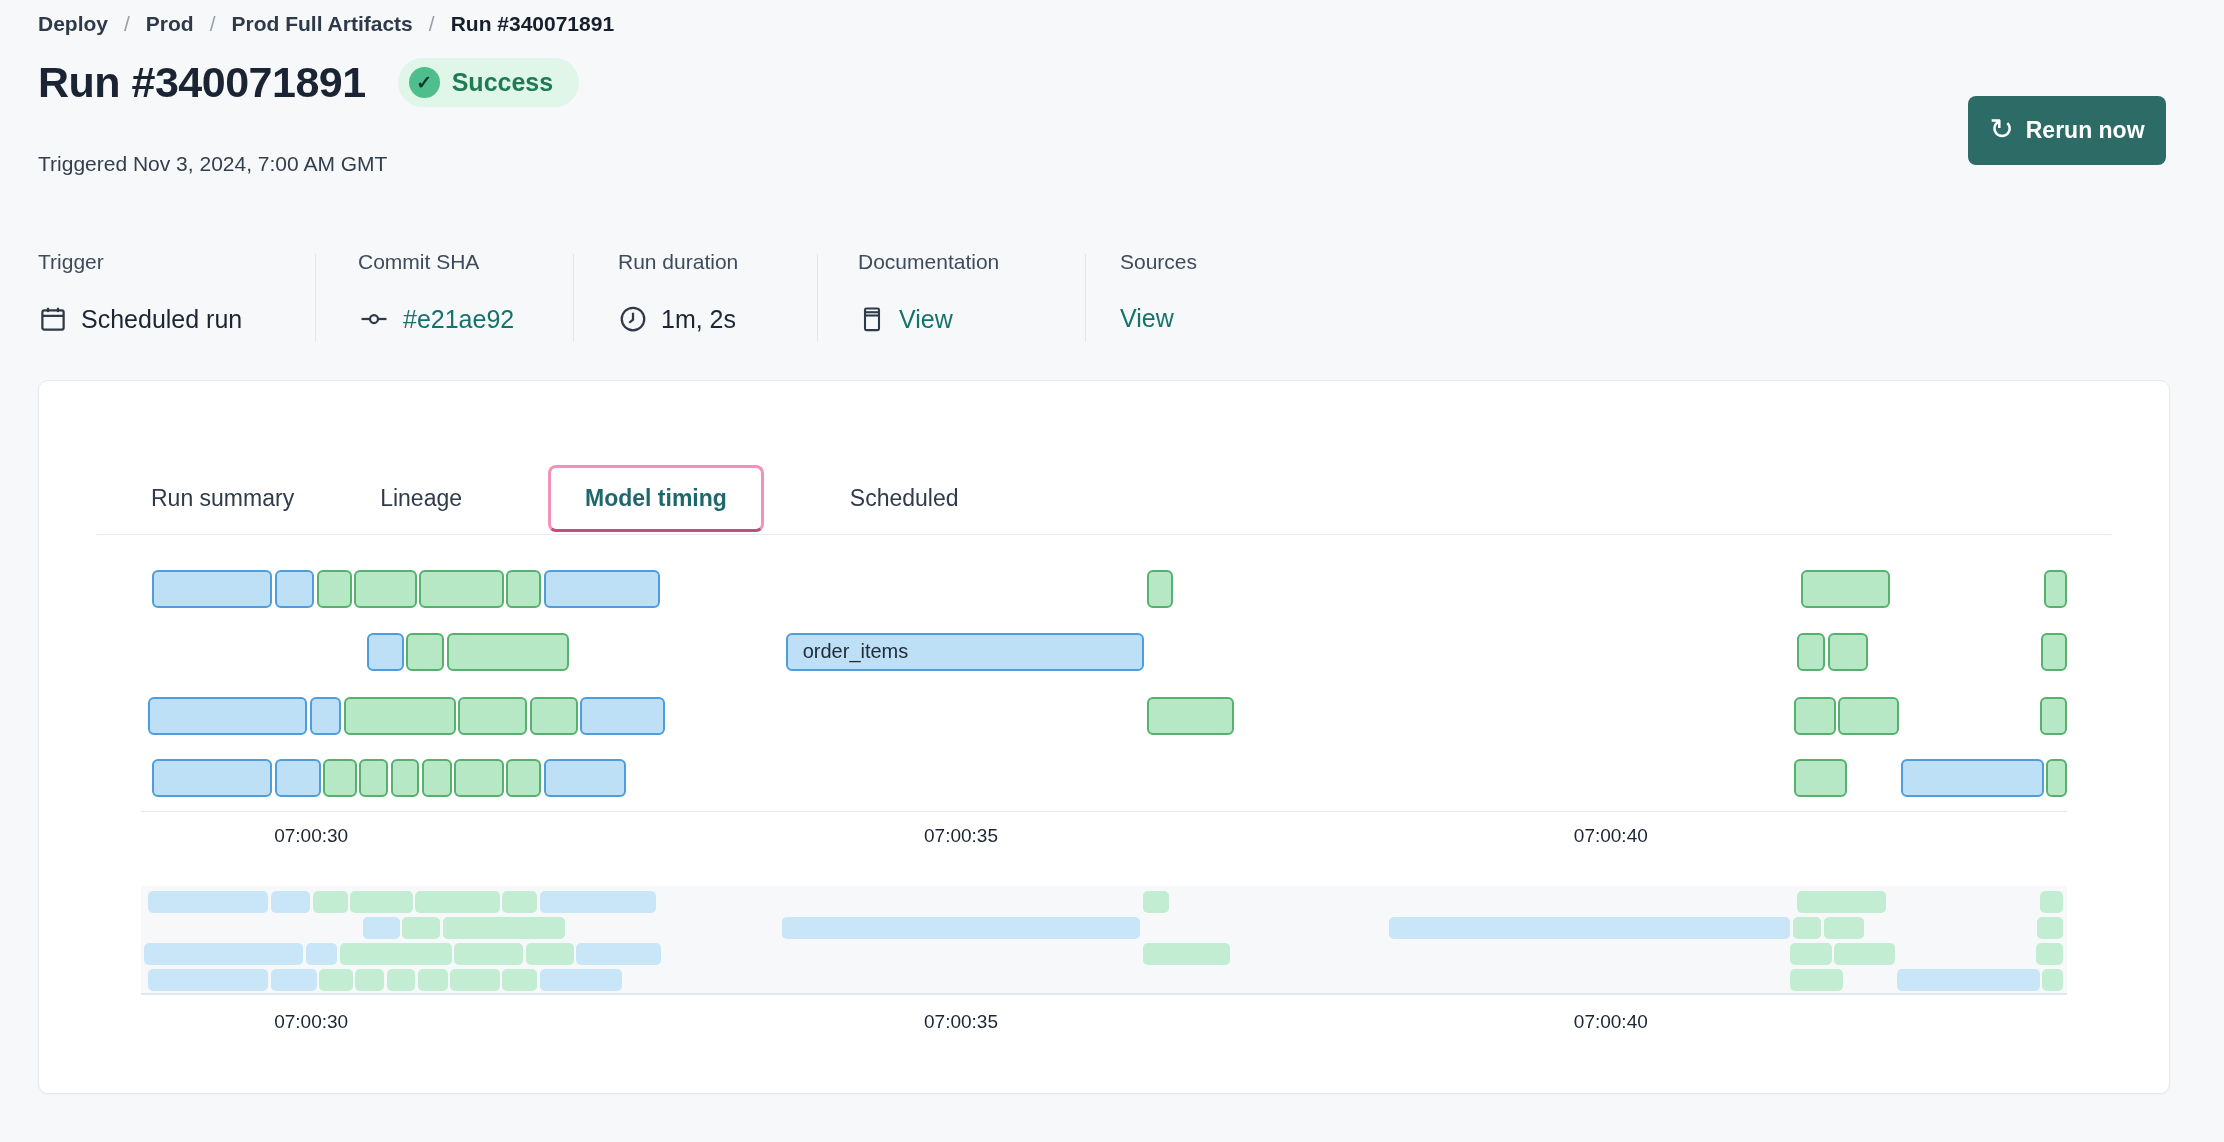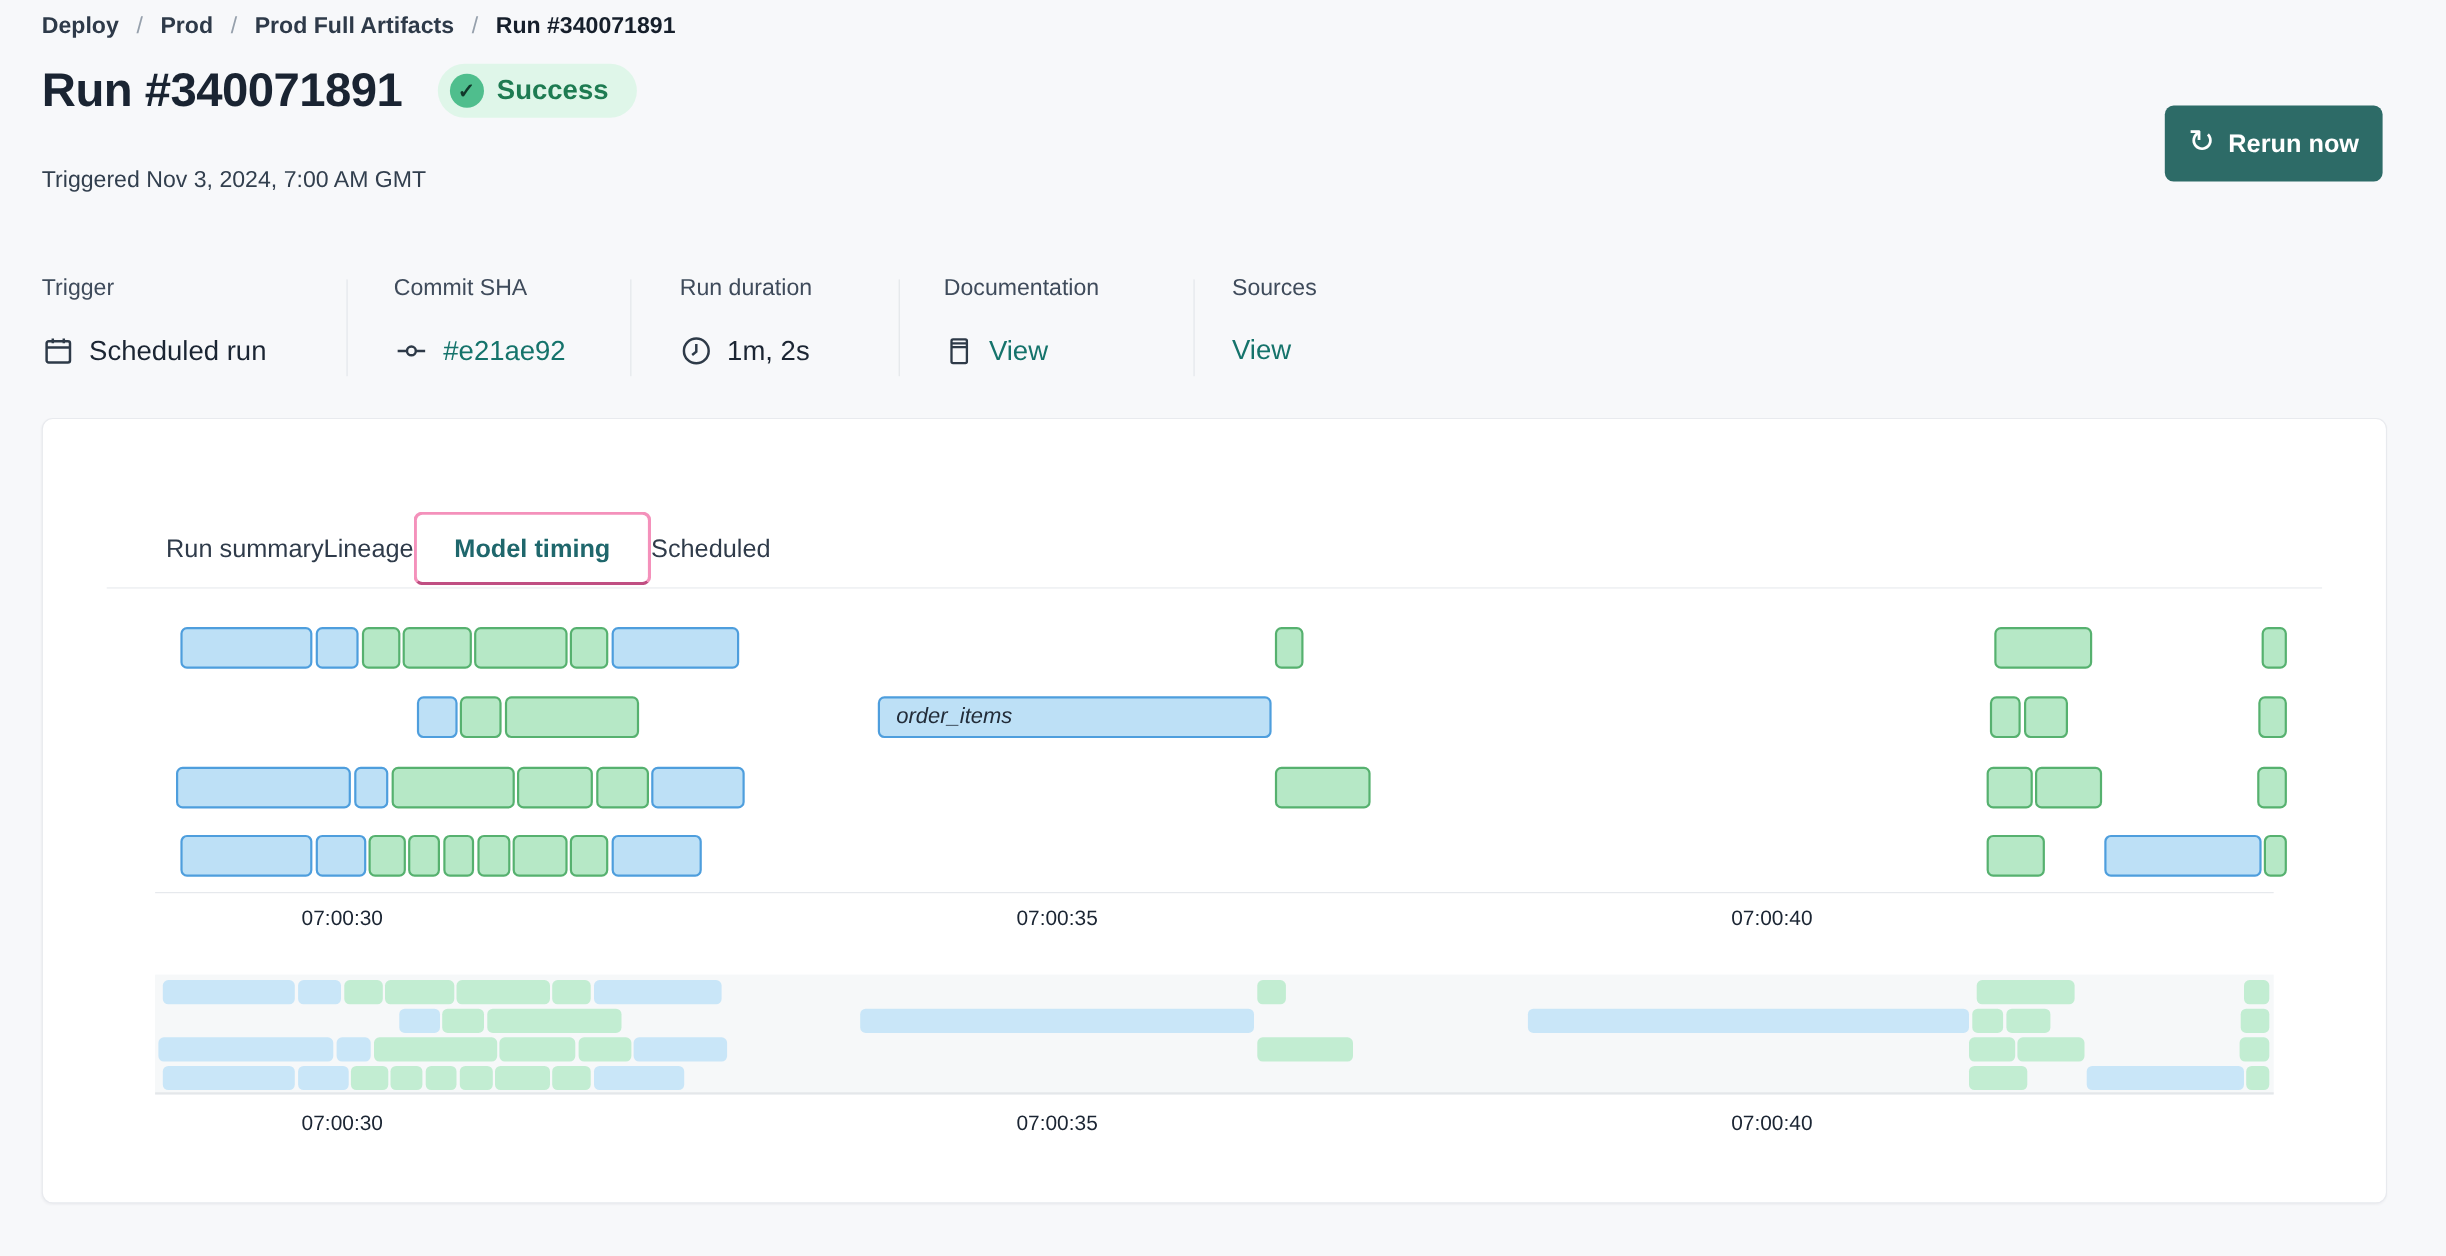--- a/index.html
+++ b/index.html
@@ -33,29 +33,29 @@
   .meta-col{position:absolute;top:250px;}
   .meta-label{font-size:21px;color:#3F4B5B;margin-bottom:30px;}
   .meta-value{display:flex;align-items:center;gap:13px;font-size:25px;color:#1B2533;}
   .meta-value svg{flex:0 0 auto;}
   .meta-value.link, .link{color:#15736B;cursor:pointer;}
   .vdiv{position:absolute;top:254px;width:1px;height:88px;background:#E2E5E9;}
   
   .card{position:absolute;left:38px;top:380px;width:2130px;height:712px;background:#FFFFFF;
     border:1px solid #E8EAEE;border-radius:10px;box-shadow:0 1px 2px rgba(16,24,40,.04);}
   
-  .tabs{position:absolute;left:112px;top:81px;height:72px;display:flex;align-items:center;}
+  .tabs{position:absolute;left:112px;top:81px;height:72px;display:flex;align-items:center;gap:86px;}
   .tab{font-size:23px;color:#2F3B4A;font-weight:500;background:none;border:none;cursor:pointer;
     font-family:"Liberation Sans",sans-serif;padding:0;}
   .tab.active{border:3px solid #F491BB;border-bottom-color:#C04E82;border-radius:8px;
     padding:17px 34px;color:#1F676C;font-weight:700;background:#FFFFFF;}
   .tab-divider{position:absolute;left:58px;top:153px;width:2014px;height:1px;background:#E7EAED;}
   
   .chart-area{position:absolute;left:102px;top:182px;width:1926px;height:240px;}
-  .t-row{position:absolute;left:16px;width:100%;height:38px;font-style:italic;}
+  .t-row{position:absolute;left:4px;width:100%;height:38px;}
   .bar{position:absolute;height:38px;border-radius:6px;box-sizing:border-box;top:0;}
   .bar.run{background:var(--run-fill);border:2px solid var(--run-border);}
   .bar.pass{background:var(--pass-fill);border:2px solid var(--pass-border);}
   .bar-label{display:block;font-size:20px;color:#222C39;padding-left:15px;line-height:33px;
     white-space:nowrap;overflow:hidden;}
   .axis-line{position:absolute;left:102px;top:430px;width:1926px;height:1px;background:#E4E7EB;}
   .axis-labels{position:absolute;left:102px;width:1926px;height:24px;}
   .axis-labels span{position:absolute;transform:translateX(-50%);font-size:19px;color:#39455
 
 4;}

